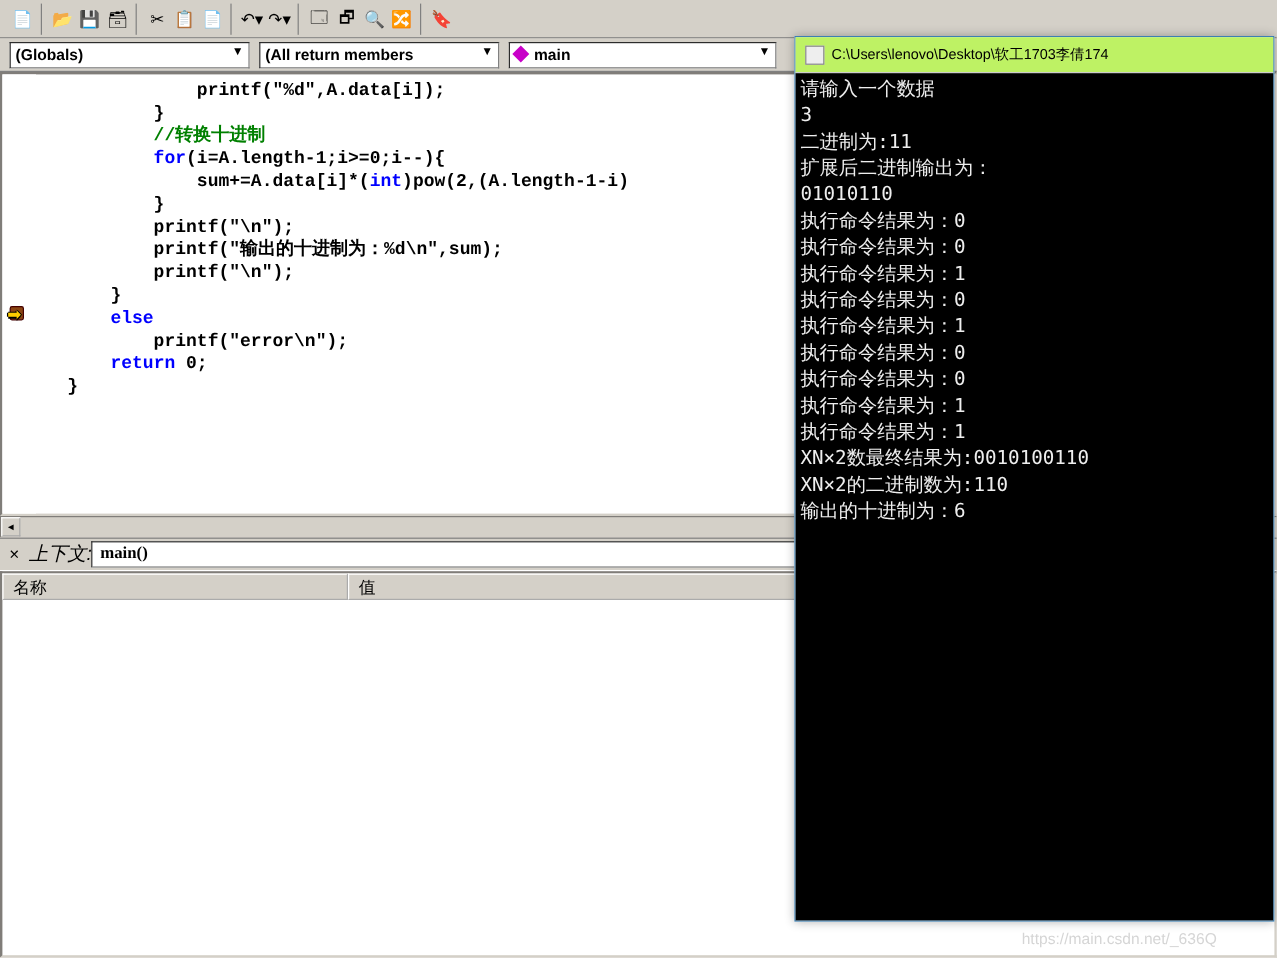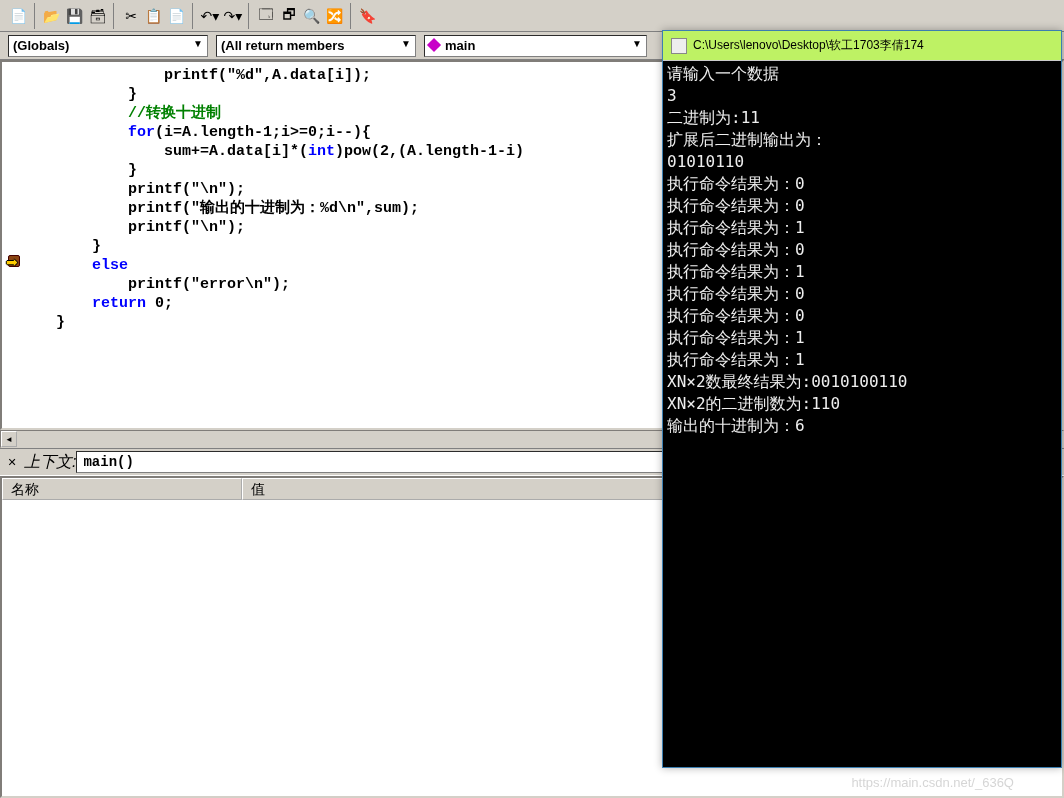--- a/index.html
+++ b/index.html
@@ -29,26 +29,26 @@
     .code-line { padding-left: 8px; }
     .kw { color: #0000ff; }
     .comment { color: #008000; }
     
     .scroll-h { height: 18px; background: #d4d0c8; border: 1px inset #d4d0c8; display: flex; align-items: center; }
     .scroll-btn { width: 16px; height: 16px; background: #d4d0c8; border: 1px outset #fff; display: flex; align-items: center; justify-content: center; font-size: 8px; }
     
     .context-bar { background: #d4d0c8; height: 28px; display: flex; align-items: center; padding: 2px 4px; border-top: 1px solid #808080; border-bottom: 1px solid #fff; }
     .close-x { width: 16px; height: 16px; display: flex; align-items: center; justify-content: center; font-size: 11px; cursor: pointer; margin-right: 4px; }
     .ctx-label { font-size: 16px; margin-right: 0; font-style: italic; }
-    .ctx-input { background: #fff; border: 1px inset #808080; padding: 2px 6px; flex: 1; height: 22px; font-family: Liberation Mono, monospace; font-size: 14px; font-weight: bold; }
+    .ctx-input { background: #fff; border: 1px inset #808080; padding: 2px 6px; flex: 1; height: 22px; font-family: Liberation Serif, serif; font-size: 14px; font-weight: bold; }
     
     .watch-area { background: #fff; border: 2px inset #d4d0c8; flex: 1; }
     .watch-header { display: flex; background: #d4d0c8; height: 22px; }
     .watch-col { border: 1px outset #fff; padding: 2px 8px; font-size: 14px; }
-    .watch-col.c1 { width: 240px; }
+    .watch-col.c1 { width: 288px; }
     .watch-col.c2 { flex: 1; }
     
     .console-window { position: absolute; top: 30px; left: 662px; width: 400px; height: 738px; background: #fff; border: 1px solid #3c7fb1; box-shadow: 0 0 8px rgba(0,0,0,0.3); }
     .console-titlebar { height: 30px; background: #bef264; border-bottom: 1px solid #ccc; display: flex; align-items: center; padding: 0 8px; gap: 6px; }
     .console-icon { width: 16px; height: 16px; border: 1px solid #888; background: #eee; }
     .console-title { font-size: 12px; white-space: nowrap; overflow: hidden; }
     .console-body { background: #000; color: #eee; font-family: "SimSun", "NSimSun", monospace; font-size: 16px; line-height: 22px; padding: 2px 4px; height: calc(100% - 30px); white-space: pre; overflow: hidden; }
     
     .watermark { position: absolute; bottom: 8px; right: 50px; color: rgba(150,150,150,0.4); font-size: 13px; z-index: 5; }
   </style>

